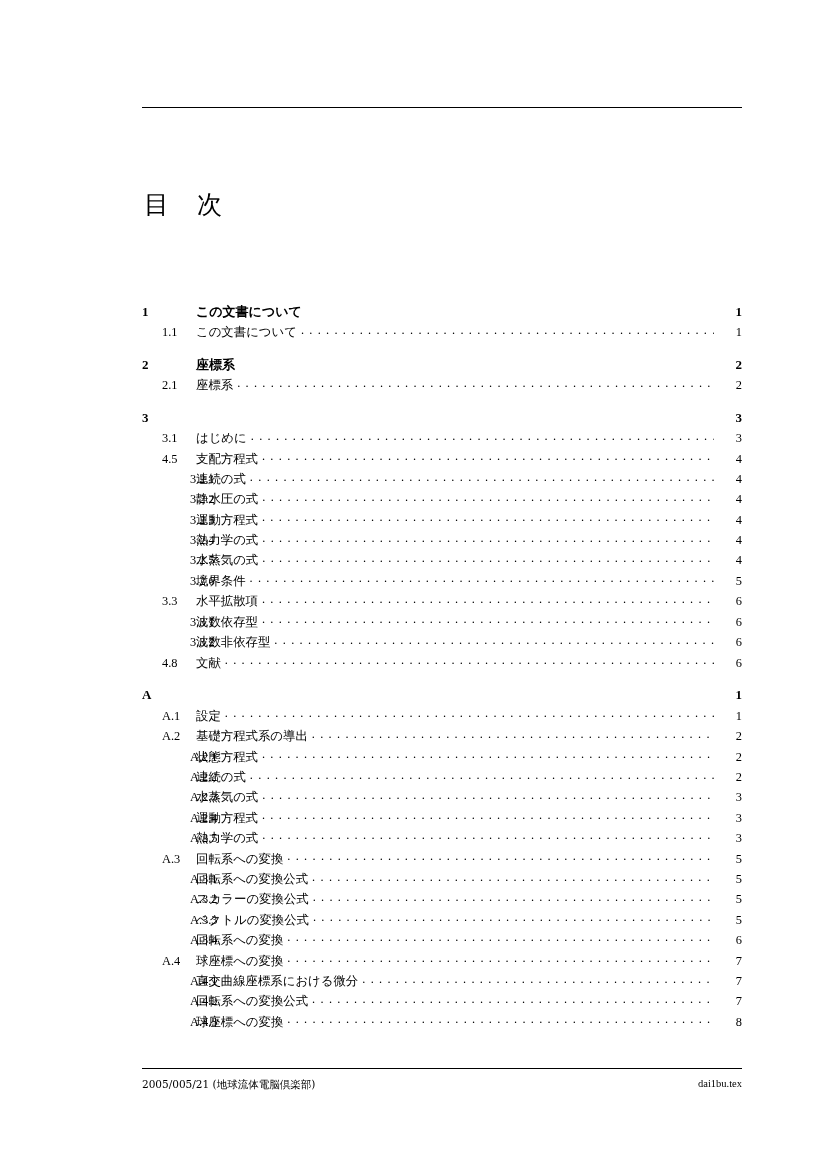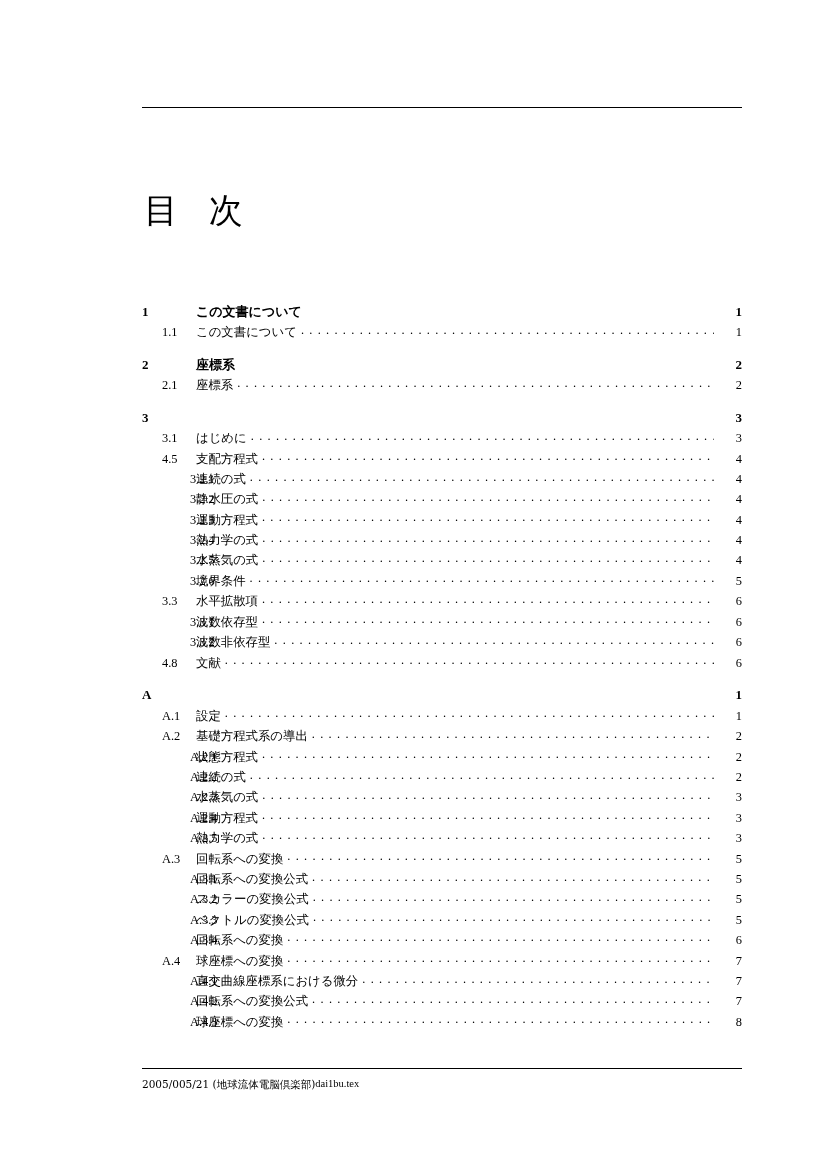--- a/index.html
+++ b/index.html
@@ -52,21 +52,21 @@
     background: #000000;
   }
   .rule-top { top: 107px; }
   .rule-bottom { top: 1068px; }
 
   
   .toc-title {
     position: absolute;
     top: 188px;
     left: 2px;
-    font-size: 34px;
+    font-size: 25px;
     letter-spacing: 10px;
     font-weight: normal;
     font-family: "DejaVu Serif", serif;
   }
 
   
   .toc {
     position: absolute;
     top: 286px;
     left: 0;
@@ -134,20 +134,21 @@
   .jp { font-family: "DejaVu Serif", serif; }
 
   
   .footer {
     position: absolute;
     top: 1078px;
     left: 0;
     width: 600px;
     font-size: 10.5px;
     display: flex;
+    justify-content: space-between;
   }
 </style>
 </head>
 <body>
 
 <div class="page">
   <div class="content">
 
     <div class="rule rule-top"></div>
 

